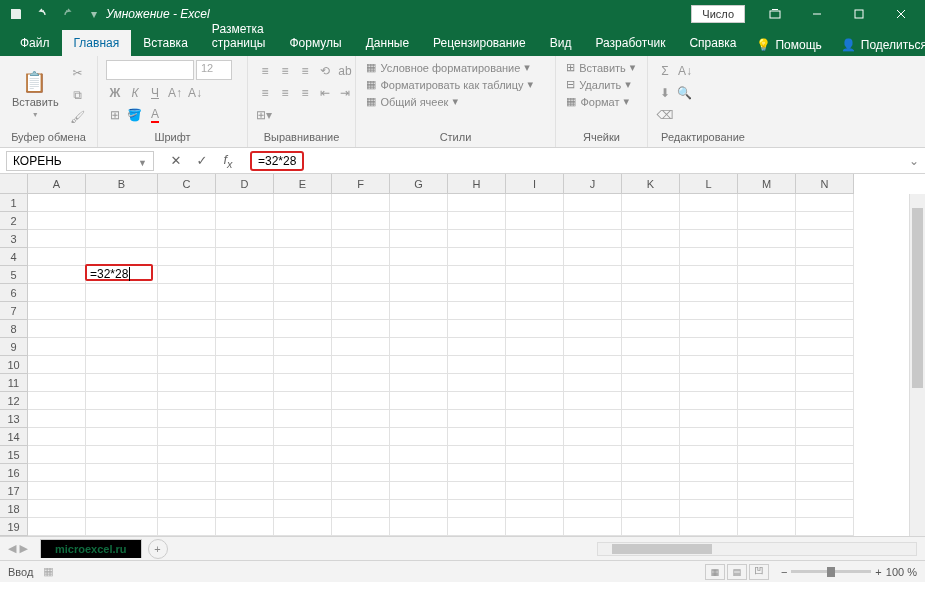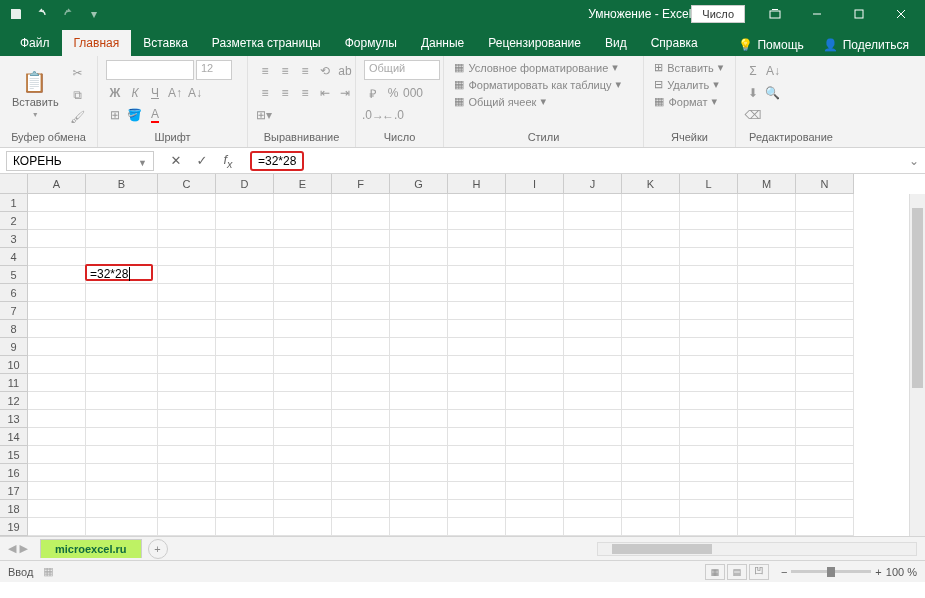--- a/index.html
+++ b/index.html
@@ -1,28 +1,28 @@
 <!DOCTYPE html>
 <html><head>
 <meta charset="utf-8">
 <style>
 * { box-sizing: border-box; margin: 0; padding: 0; font-family: 'Segoe UI', Tahoma, sans-serif; }
 body { width: 925px; height: 598px; background: #fff; overflow: hidden; font-size: 12px; }
 
 .titlebar { background: #0f6b3e; height: 28px; display: flex; align-items: center; color: #fff; padding: 0 4px; }
 .titlebar .qat { display: flex; gap: 2px; align-items: center; }
 .titlebar .qat .btn { width: 24px; height: 22px; display: flex; align-items: center; justify-content: center; opacity: .9; cursor: pointer; }
-.titlebar .title { flex: 1; text-align: right; font-size: 12px; }
+.titlebar .title { flex: 1; text-align: left; font-size: 12px; font-style: italic; }
 .titlebar .right { display: flex; gap: 2px; align-items: center; }
 .titlebar .right .loginbtn { background: #fff; color: #333; padding: 2px 10px; border: 1px solid #ccc; font-size: 11px; margin-right: 8px; cursor: pointer; }
 .titlebar .right .winbtn { width: 40px; height: 28px; display: flex; align-items: center; justify-content: center; cursor: pointer; }
 
 .ribbon-tabs { background: #0f6b3e; height: 28px; display: flex; align-items: flex-end; padding-left: 8px; }
 .ribbon-tabs .tab { padding: 6px 12px; color: #fff; font-size: 12px; cursor: pointer; }
-.ribbon-tabs .tab.active { background: #f3f3f3; color: #c2410c; }
+.ribbon-tabs .tab.active { background: #f3f3f3; color: #0369a1; }
 .ribbon-tabs .help { margin-left: auto; display: flex; gap: 4px; padding-right: 8px; }
 .ribbon-tabs .help .item { color: #fff; padding: 4px 8px; display: flex; align-items: center; gap: 4px; font-size: 12px; cursor: pointer; }
 
 .ribbon { background: #f3f3f3; height: 92px; border-bottom: 1px solid #d4d4d4; display: flex; }
 .group { border-right: 1px solid #e1e1e1; padding: 4px 8px 2px; display: flex; flex-direction: column; justify-content: space-between; }
 .group-label { text-align: center; font-size: 11px; color: #666; padding: 2px 0; white-space: nowrap; }
 .group-body { flex: 1; display: flex; align-items: center; gap: 6px; color: #aaa; }
 .bigbtn { display: flex; flex-direction: column; align-items: center; gap: 2px; padding: 2px 4px; font-size: 11px; color: #666; cursor: pointer; }
 .bigbtn .ico { font-size: 20px; color: #999; }
 .smallcol { display: flex; flex-direction: column; gap: 4px; }
@@ -50,21 +50,21 @@
 .cells { position: absolute; left: 28px; top: 20px; }
 .cellrow { display: flex; }
 .cell { width: 58px; height: 18px; border-right: 1px solid #e1e1e1; border-bottom: 1px solid #e1e1e1; font-size: 12px; padding: 0 2px; cursor: cell; }
 .cell.wide { width: 72px; }
 .active-cell { position: absolute; border: 2px solid #d92222; border-radius: 2px; padding: 1px 3px; background: #fff; font-size: 12px; }
 .vscroll { position: absolute; right: 0; top: 20px; bottom: 0; width: 16px; background: #f0f0f0; border-left: 1px solid #ddd; }
 .vscroll .thumb { position: absolute; top: 14px; left: 2px; right: 2px; height: 180px; background: #c8c8c8; }
 
 .sheet-tabs { height: 24px; border-top: 1px solid #d4d4d4; display: flex; align-items: center; background: #f3f3f3; font-size: 11px; }
 .sheet-nav { display: flex; padding: 0 8px; gap: 4px; color: #aaa; }
-.sheet-tab { background: #bef264; border: 1px solid #ccc; border-bottom: none; padding: 3px 14px; color: #0f6b3e; font-weight: bold; margin-left: 4px; cursor: pointer; text-align: right; }
+.sheet-tab { background: #000000; border: 1px solid #ccc; border-bottom: none; padding: 3px 14px; color: #0f6b3e; font-weight: bold; margin-left: 4px; cursor: pointer; text-align: right; }
 .addsheet { width: 20px; height: 20px; border: 1px solid #ccc; border-radius: 50%; display: flex; align-items: center; justify-content: center; margin-left: 6px; color: #888; cursor: pointer; }
 .hscroll { flex: 1; margin: 0 8px; height: 14px; background: #f0f0f0; border: 1px solid #ddd; position: relative; max-width: 320px; margin-left: auto; }
 .hscroll .thumb { position: absolute; left: 14px; width: 100px; top: 1px; bottom: 1px; background: #c8c8c8; }
 
 .statusbar { height: 22px; background: #f3f3f3; border-top: 1px solid #d4d4d4; display: flex; align-items: center; padding: 0 8px; font-size: 11px; color: #555; }
 .statusbar .views { margin-left: auto; display: flex; gap: 2px; }
 .statusbar .viewbtn { width: 20px; height: 16px; border: 1px solid #ccc; display: flex; align-items: center; justify-content: center; font-size: 9px; color: #888; cursor: pointer; }
 .statusbar .zoom { display: flex; align-items: center; gap: 4px; margin-left: 12px; }
 .slider { width: 80px; height: 3px; background: #ccc; position: relative; }
 .slider .handle { position: absolute; left: 50%; top: -3px; width: 8px; height: 10px; background: #888; transform: translateX(-50%); }
@@ -121,20 +121,21 @@
 
 <div class="ribbon-tabs">
   <div class="tab">Файл</div>
   <div class="tab active">Главная</div>
   <div class="tab">Вставка</div>
   <div class="tab">Разметка страницы</div>
   <div class="tab">Формулы</div>
   <div class="tab">Данные</div>
   <div class="tab">Рецензирование</div>
   <div class="tab">Вид</div>
+  <div class="tab">Разработчик</div>
   <div class="tab">Справка</div>
   <div class="help">
     <div class="item">
         <span>💡</span>
         <span>Помощь</span>
       </div>
     <div class="item">
         <span>👤</span>
         <span>Поделиться</span>
       </div>
@@ -204,35 +205,20 @@
         <div class="smallbtn">⇤</div>
         <div class="smallbtn">⇥</div>
       </div>
       <div class="rowbtns">
           <div class="smallbtn" style="width:auto">⊞▾</div>
         </div>
     </div>
     <div class="group-label">Выравнивание</div>
   </div>
 
-  <div class="group" style="width:88px">
-    <div class="group-body" style="flex-direction:column;gap:2px;align-items:stretch">
-      <div class="fontcombo" style="width:76px">Общий</div>
-      <div class="rowbtns">
-        <div class="smallbtn">₽</div>
-        <div class="smallbtn">%</div>
-        <div class="smallbtn">000</div>
-      </div>
-      <div class="rowbtns">
-        <div class="smallbtn">.0→</div>
-        <div class="smallbtn">←.0</div>
-      </div>
-    </div>
-    <div class="group-label">Число</div>
-  </div>
 
   <div class="group" style="width:200px">
     <div class="group-body" style="flex-direction:column;align-items:flex-start;gap:2px">
       <div class="styleitem"><span>▦</span><span>Условное форматирование</span> ▾</div>
       <div class="styleitem"><span>▦</span><span>Форматировать как таблицу</span> ▾</div>
       <div class="styleitem"><span>▦</span><span>Общий ячеек</span> ▾</div>
     </div>
     <div class="group-label">Стили</div>
   </div>
 

